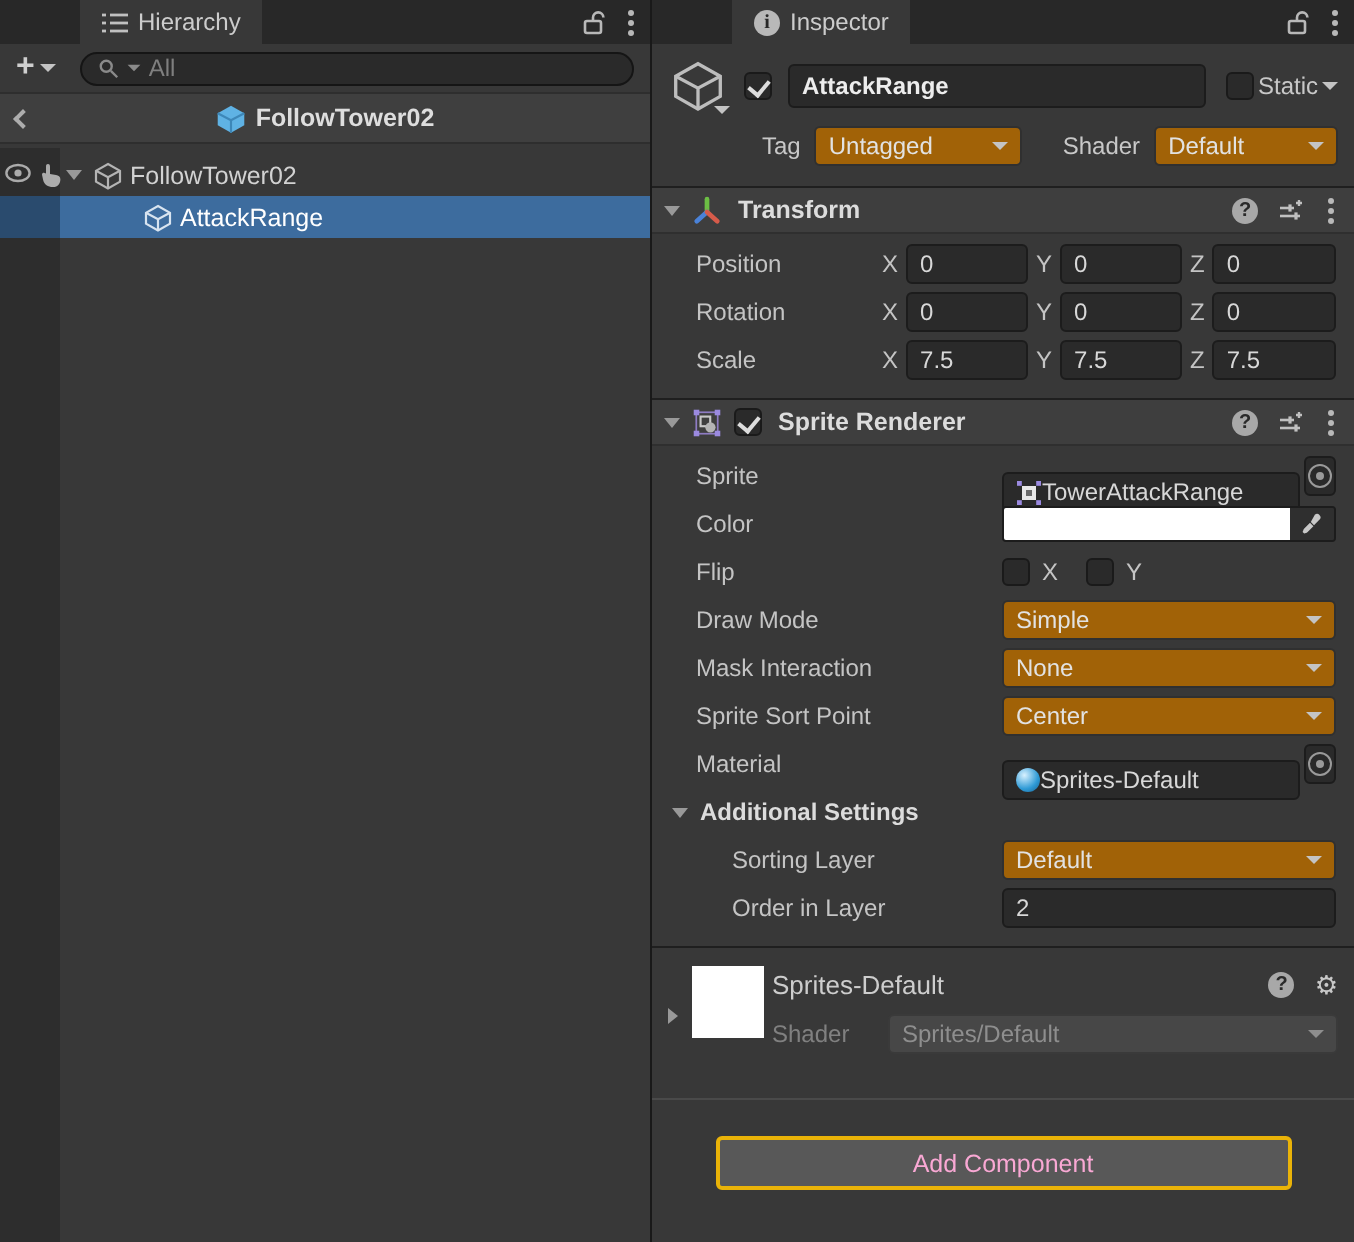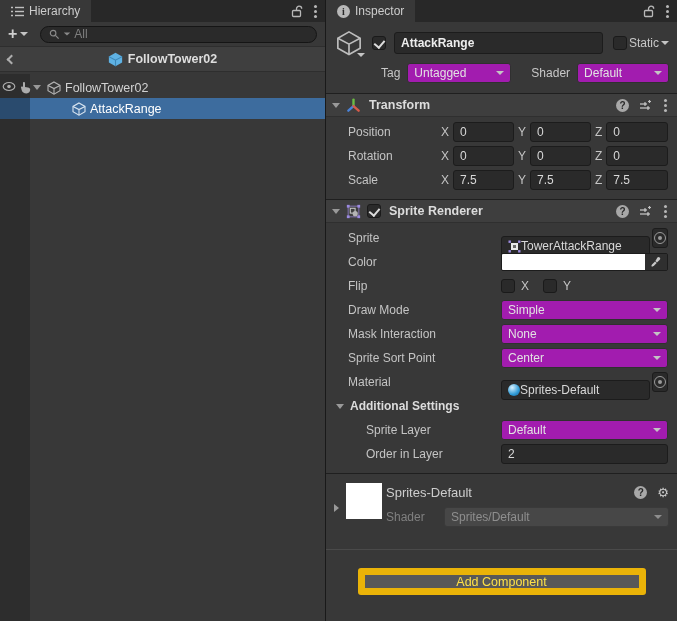--- a/index.html
+++ b/index.html
@@ -5,38 +5,38 @@
   * { box-sizing: border-box; margin: 0; padding: 0; }
   html,body { width:677px; height:621px; }
   body {
     font-family: "Liberation Sans", "DejaVu Sans", sans-serif;
     font-size: 12px; color:#C8C8C8; background:#383838; overflow:hidden;
     -webkit-font-smoothing: antialiased;
   }
   .app { display:flex; width:677px; height:621px; }
 
   
-  .tabbar { height:22px; background:#282828; display:flex; align-items:stretch; position:relative; flex:none; }
+  .tabbar { height:22px; background:#282828; display:flex; align-items:stretch; position:relative; flex:none;padding-left:40px; }
   .tab { display:flex; align-items:center; gap:5px; padding:0 11px; background:#383838; color:#CCCCCC; }
   .tab-right { position:absolute; right:6px; top:0; height:22px; display:flex; align-items:center; gap:9px; }
   .kebab { width:3px; height:3px; border-radius:50%; background:#B8B8B8;
            box-shadow:0 -5px 0 #B8B8B8, 0 5px 0 #B8B8B8; margin:0 2px; }
   .fold { width:0; height:0; border-left:4px solid transparent; border-right:4px solid transparent;
           border-top:5px solid #999; flex:none; }
   .fold.closed { border-top:4px solid transparent; border-bottom:4px solid transparent;
                  border-left:5px solid #999; border-right:none; }
   .caret { width:0; height:0; border-left:4px solid transparent; border-right:4px solid transparent;
            border-top:4px solid #C4C4C4; flex:none; }
   .checkbox { width:14px; height:14px; background:#2A2A2A; border:1px solid #1A1A1A; border-radius:3px;
               position:relative; flex:none; }
   .checkbox.checked::after { content:""; position:absolute; left:3px; top:1px; width:5px; height:8px;
               border-right:2px solid #DDD; border-bottom:2px solid #DDD; transform:rotate(40deg); }
   .field { background:#2A2A2A; border:1px solid #1C1C1C; border-radius:3px; color:#D8D8D8;
            display:flex; align-items:center; padding:0 6px; height:20px; }
-  .dropdown { background:#a21caf; border:1px solid #303030; border-radius:3px; color:#E2E2E2;
+  .dropdown { background:#a16207; border:1px solid #303030; border-radius:3px; color:#E2E2E2;
               display:flex; align-items:center; padding:0 6px; height:20px; position:relative; }
   .dropdown .caret { position:absolute; right:6px; }
   .picker { width:12px; height:12px; border:1px solid #9A9A9A; border-radius:50%; position:relative; flex:none; }
   .picker::after { content:""; position:absolute; left:3px; top:3px; width:4px; height:4px;
                    border-radius:50%; background:#9A9A9A; }
   .qmark { width:13px; height:13px; border-radius:50%; background:#A8A8A8; color:#2A2A2A;
            font-size:10px; font-weight:bold; display:flex; align-items:center; justify-content:center; flex:none; }
   .icircle { width:13px; height:13px; border-radius:50%; background:#B8B8B8; color:#282828;
            font-size:10px; font-weight:bold; font-family:"Liberation Serif",serif;
            display:flex; align-items:center; justify-content:center; flex:none; }
@@ -110,22 +110,22 @@
   .mat-title-row { display:flex; align-items:center; height:20px; padding-left:8px; }
   .mat-title { flex:1; color:#CDCDCD; font-size:13px; }
   .gear { color:#C8C8C8; font-size:13px; line-height:1; }
   .shader-row { display:flex; align-items:center; height:20px; margin-top:5px; padding-left:8px; }
   .shader-lbl { color:#808080; width:52px; }
   .shader-dd { flex:1; margin-left:6px; background:#474747; color:#8E8E8E; border-color:#3A3A3A; }
   .shader-dd .caret { border-top-color:#8E8E8E; }
 
   .bottom-sep { border-top:1px solid #4A4A4A; margin-top:10px; }
   .addcomp-wrap { display:flex; justify-content:center; margin-top:18px; }
-  .addcomp { width:288px; height:27px; background:#585858; border:7px solid #eab308; border-radius:3px;
-             color:#fde047; display:flex; align-items:center; justify-content:center; font-size:12.5px; }
+  .addcomp { width:288px; height:27px; background:#585858; border:2px solid #eab308; border-radius:3px;
+             color:#f9a8d4; display:flex; align-items:center; justify-content:center; font-size:12.5px; }
 </style>
 </head>
 <body>
 
 <div class="app">
 
   <div class="hierarchy">
     <div class="tabbar">
       <div class="tab">
         <svg width="13" height="11" viewBox="0 0 13 11">
@@ -462,21 +462,21 @@
               </span>
           </div>
         </div>
 
         <div class="crow" style="margin-left:10px;">
           <span class="fold"></span>
           <span class="bold-lbl">Additional Settings</span>
         </div>
 
         <div class="crow">
-          <span class="lbl s-lbl ind">Sprite Layer</span>
+          <span class="lbl s-lbl ind">Sorting Layer</span>
           <div class="val">
               <div class="dropdown">
             <span>Default</span>
             <span class="caret"></span>
           </div>
             </div>
         </div>
 
         <div class="crow">
           <span class="lbl s-lbl ind">Order in Layer</span>

